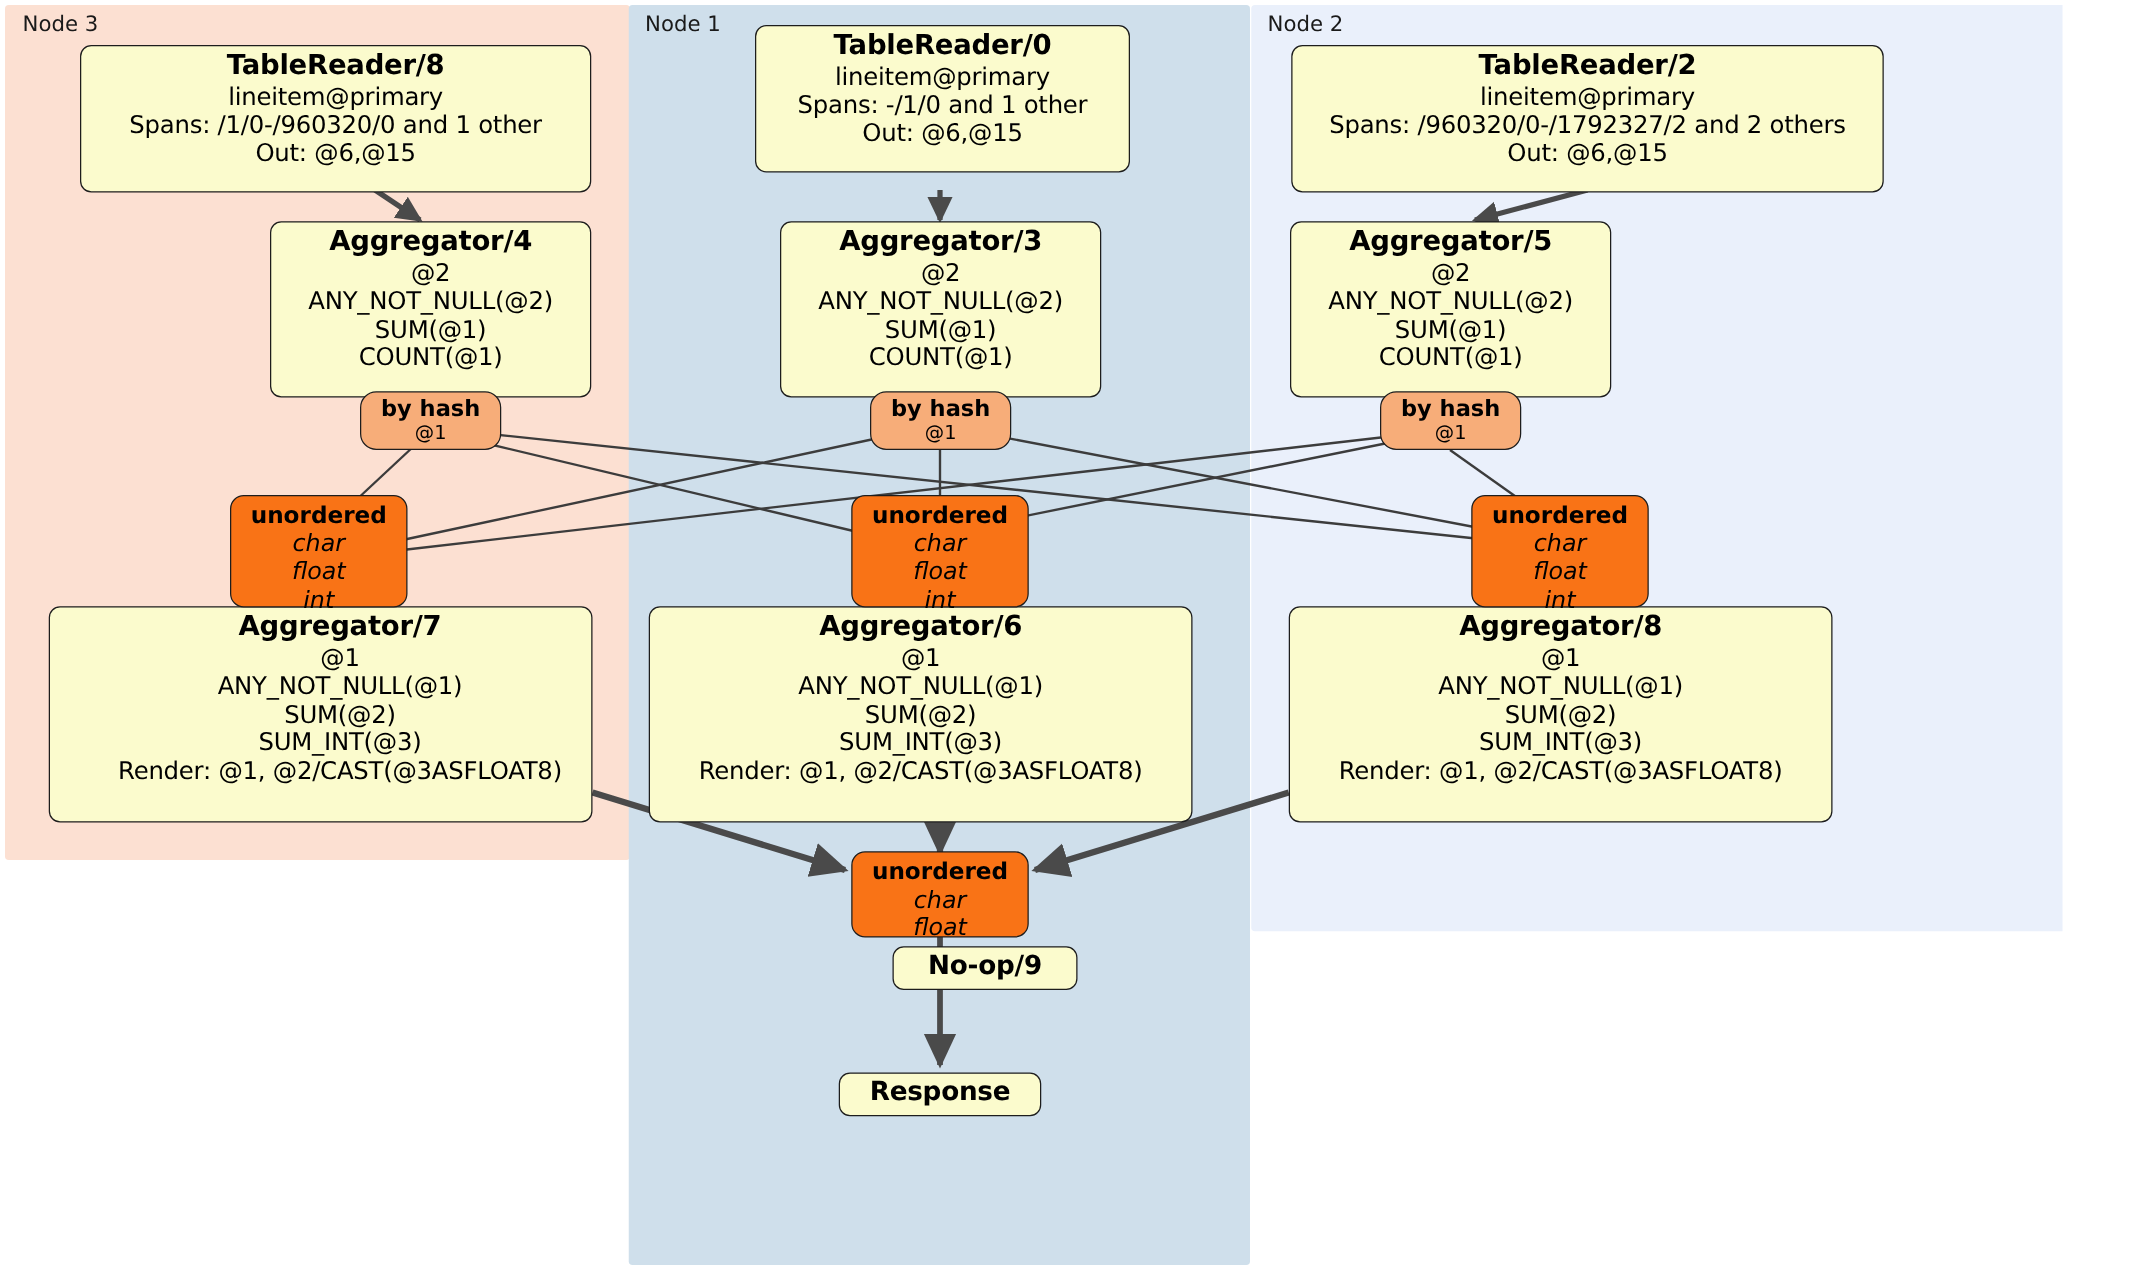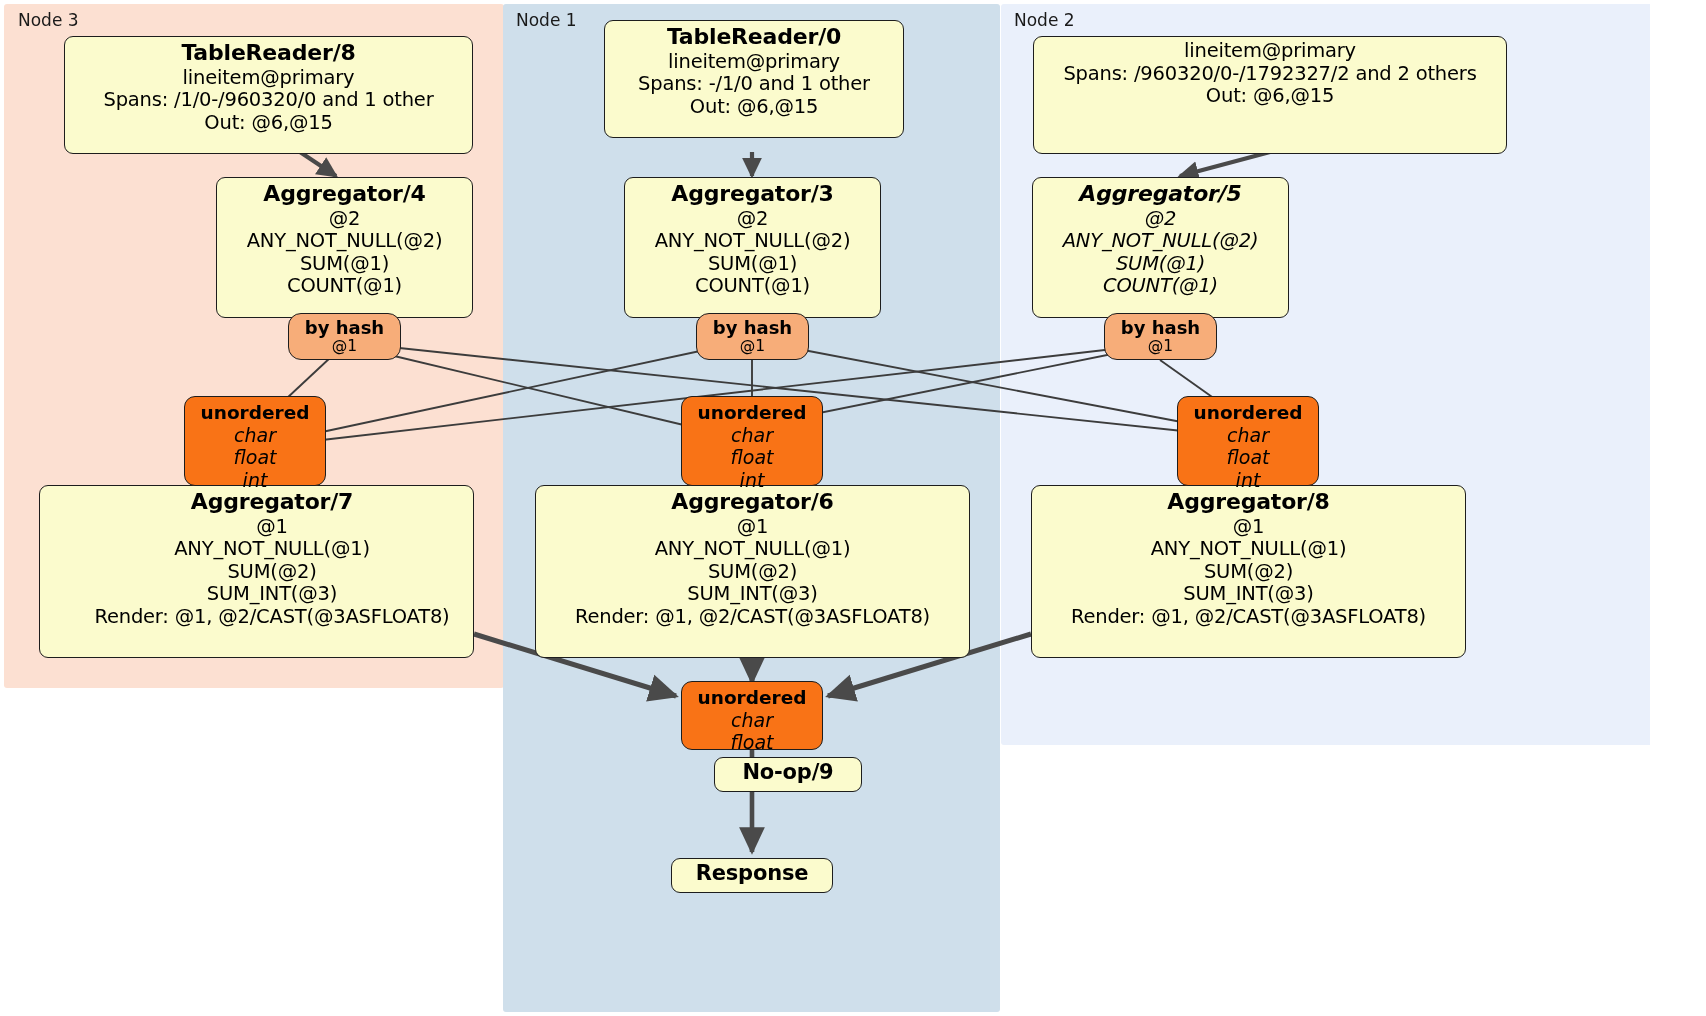--- a/index.html
+++ b/index.html
@@ -232,21 +232,21 @@
     <span class="ln">@1</span>
   </div>
 
   <div class="sync z-sync" style="left:681px; top:396px; width:142px; height:90px;">
     <span class="ttl">unordered</span>
     <span class="ln">char</span>
     <span class="ln">float</span>
     <span class="ln">int</span>
   </div>
 
-  <div class="proc z-proc" style="left:535px; top:485px; width:435px; height:173px;">
+  <div class="proc z-proc" style="left:519px; top:485px; width:435px; height:173px;">
     <span class="ttl">Aggregator/6</span>
     <span class="ln">@1</span>
     <span class="ln">ANY_NOT_NULL(@1)</span>
     <span class="ln">SUM(@2)</span>
     <span class="ln">SUM_INT(@3)</span>
     <span class="ln">Render: @1, @2/CAST(@3ASFLOAT8)</span>
   </div>
 
   <div class="sync z-sync" style="left:681px; top:681px; width:142px; height:69px;">
     <span class="ttl">unordered</span>
@@ -256,26 +256,27 @@
 
   <div class="proc small z-thick" style="left:678px; top:757px; width:148px; height:35px; padding-top:2px;margin-left:36px;">
     <span class="ttl">No-op/9</span>
   </div>
 
   <div class="proc small z-proc" style="left:671px; top:858px; width:162px; height:35px; padding-top:2px;">
     <span class="ttl">Response</span>
   </div>
 
   <div class="proc z-proc" style="left:1033px; top:36px; width:474px; height:118px;">
+    <span class="ttl">TableReader/2</span>
     <span class="ln">lineitem@primary</span>
     <span class="ln">Spans: /960320/0-/1792327/2 and 2 others</span>
     <span class="ln">Out: @6,@15</span>
   </div>
 
-  <div class="proc z-proc" style="left:1032px; top:177px; width:257px; height:141px;font-style:italic;">
+  <div class="proc z-proc" style="left:1032px; top:177px; width:257px; height:141px;">
     <span class="ttl">Aggregator/5</span>
     <span class="ln">@2</span>
     <span class="ln">ANY_NOT_NULL(@2)</span>
     <span class="ln">SUM(@1)</span>
     <span class="ln">COUNT(@1)</span>
   </div>
 
   <div class="router z-router" style="left:1104px; top:313px; width:113px; height:47px;">
     <span class="ttl">by hash</span>
     <span class="ln">@1</span>

